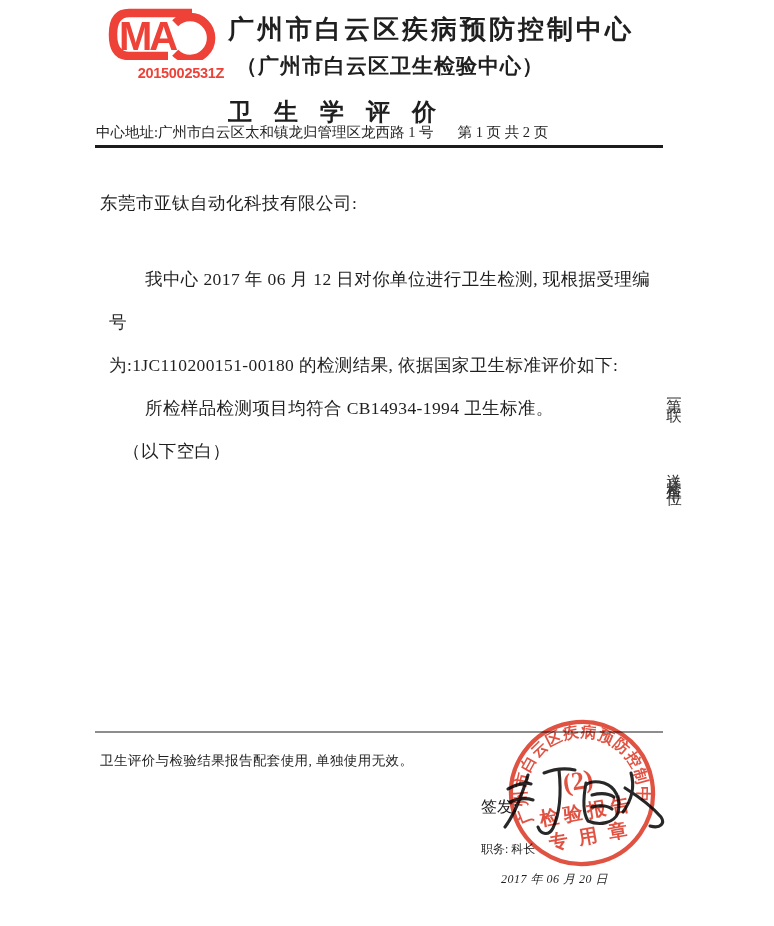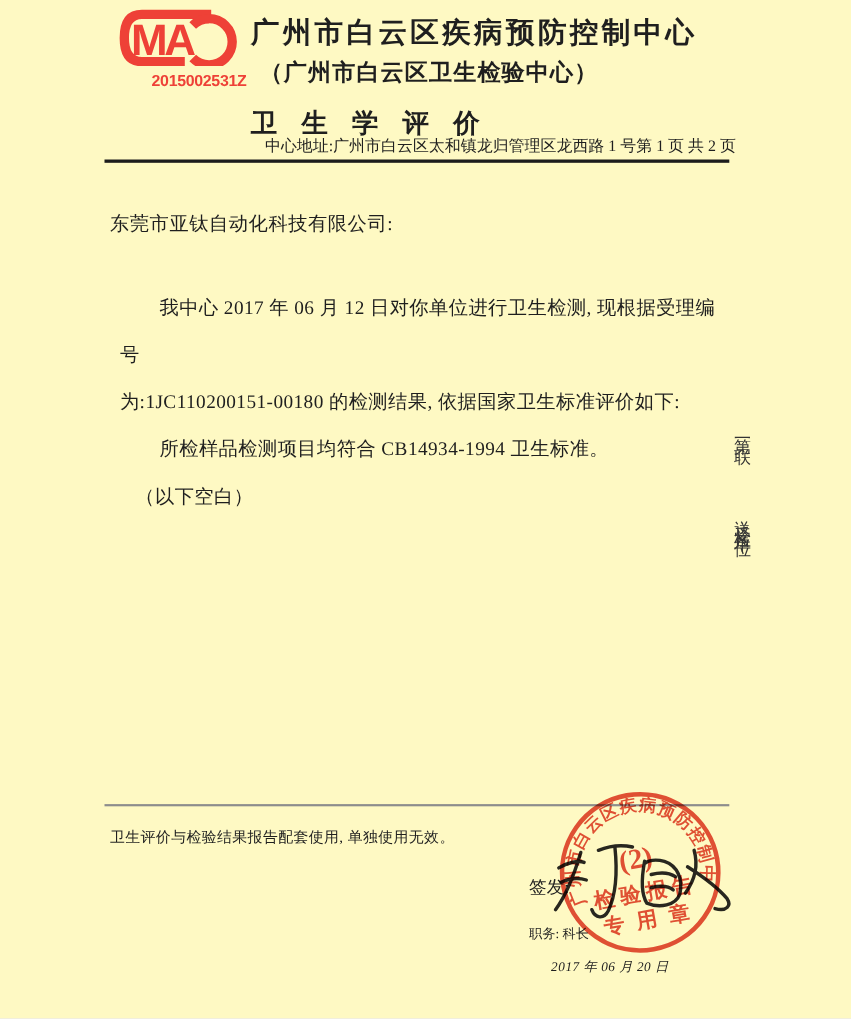--- a/index.html
+++ b/index.html
@@ -1,37 +1,37 @@
 <!DOCTYPE html>
 <html><head>
 <meta charset="utf-8">
 <style>
   * { margin:0; padding:0; box-sizing:border-box; }
   html,body { background:#e8e8e8; }
   .page {
     position:relative; width:774px; height:926px; margin:0 auto;
-    background:#fef9c3; overflow:hidden; color:#1f1f1f;
+    background:#ffffff; overflow:hidden; color:#1f1f1f;
     font-family:"Liberation Serif","DejaVu Serif",serif;
   }
   
   .cma { position:absolute; left:104px; top:6px; width:122px; text-align:center; }
   .cma-code {
     margin-top:1px; color:#ee4137; font-weight:bold; font-size:14.5px;
     letter-spacing:-0.3px; font-family:"Liberation Sans","DejaVu Sans",sans-serif;
     text-align:right; padding-right:2px;
   }
   
   .header-text { position:absolute; left:228px; top:12px; width:440px;
     font-family:"Liberation Sans","DejaVu Sans",sans-serif; }
   .org-name  { font-size:26px; font-weight:bold; letter-spacing:3px; white-space:nowrap; }
   .org-alias { font-size:21px; font-weight:bold; letter-spacing:1px; margin-top:5px; margin-left:8px; white-space:nowrap; }
   .doc-title { font-size:24px; font-weight:bold; letter-spacing:22px; margin-top:16px; white-space:nowrap; }
-  .address-row { position:absolute; left:106px; top:123px; width:563px;
-    display:flex; justify-content:flex-end; align-items:flex-end;
-    font-size:14.5px; white-space:nowrap; }
+  .address-row { position:absolute; left:96px; top:123px; width:563px;
+    display:flex; justify-content:flex-start; align-items:flex-end;
+    font-size:14.5px; white-space:nowrap;gap:24px; }
   .rule-top { position:absolute; left:95px; top:145px; width:568px; height:2.5px; background:#1c1c1c; }
   
   .addressee { position:absolute; left:100px; top:191px; font-size:17.5px; letter-spacing:0.5px; }
   .body-block { position:absolute; left:109px; top:258px; width:552px;
     font-size:17.5px; line-height:43px; letter-spacing:0.4px; }
   .indent2 { text-indent:36px; }
   .indent1 { text-indent:14px; }
   
   .side-tab { position:absolute; left:663px; writing-mode:vertical-rl;
     font-size:15.5px; letter-spacing:4.5px; color:#333; white-space:nowrap; }

